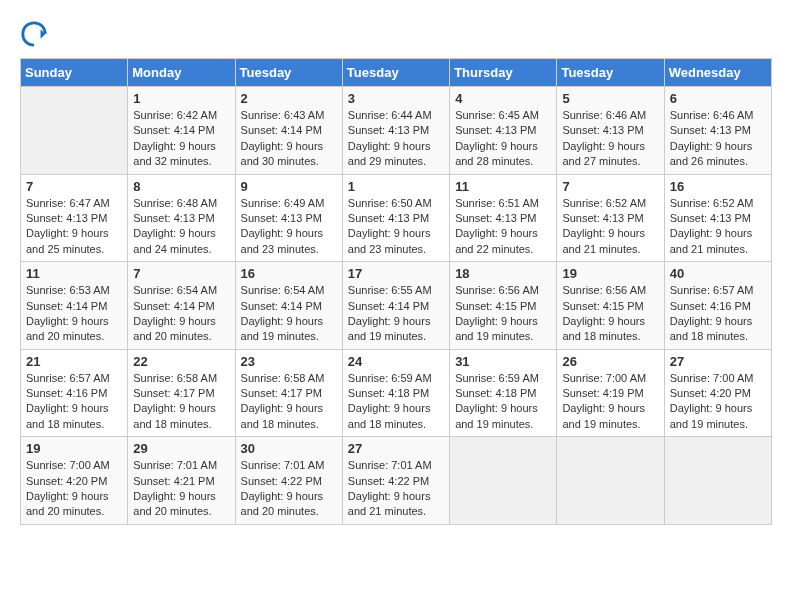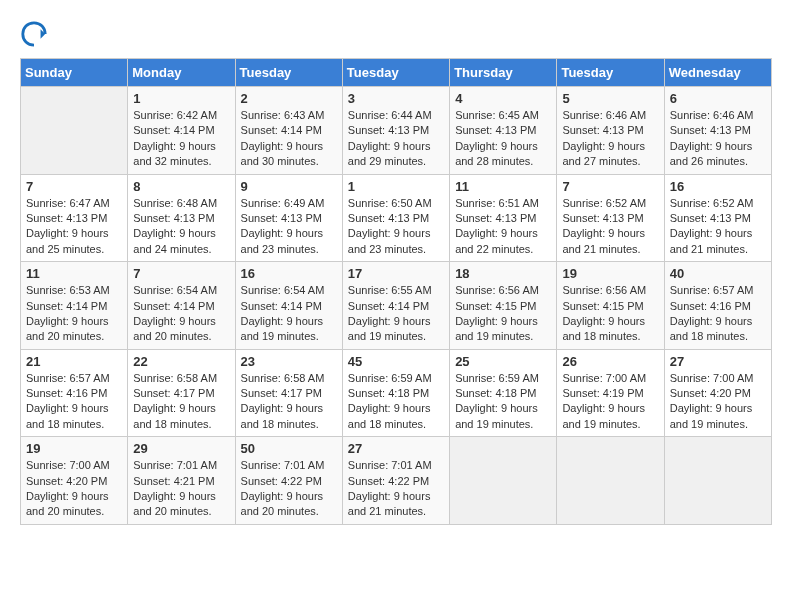--- a/index.html
+++ b/index.html
@@ -216,25 +216,25 @@
         </td>
         <td>
           <span class="day-num">22</span>
           <div class="day-info">Sunrise: 6:58 AM<br>Sunset: 4:17 PM<br>Daylight: 9 hours and 18 minutes.</div>
         </td>
         <td>
           <span class="day-num">23</span>
           <div class="day-info">Sunrise: 6:58 AM<br>Sunset: 4:17 PM<br>Daylight: 9 hours and 18 minutes.</div>
         </td>
         <td>
-          <span class="day-num">45</span>
+          <span class="day-num">24</span>
           <div class="day-info">Sunrise: 6:59 AM<br>Sunset: 4:18 PM<br>Daylight: 9 hours and 18 minutes.</div>
         </td>
         <td>
-          <span class="day-num">25</span>
+          <span class="day-num">31</span>
           <div class="day-info">Sunrise: 6:59 AM<br>Sunset: 4:18 PM<br>Daylight: 9 hours and 19 minutes.</div>
         </td>
         <td>
           <span class="day-num">26</span>
           <div class="day-info">Sunrise: 7:00 AM<br>Sunset: 4:19 PM<br>Daylight: 9 hours and 19 minutes.</div>
         </td>
         <td>
           <span class="day-num">27</span>
           <div class="day-info">Sunrise: 7:00 AM<br>Sunset: 4:20 PM<br>Daylight: 9 hours and 19 minutes.</div>
         </td>
@@ -242,21 +242,21 @@
       <tr>
         <td>
           <span class="day-num">19</span>
           <div class="day-info">Sunrise: 7:00 AM<br>Sunset: 4:20 PM<br>Daylight: 9 hours and 20 minutes.</div>
         </td>
         <td>
           <span class="day-num">29</span>
           <div class="day-info">Sunrise: 7:01 AM<br>Sunset: 4:21 PM<br>Daylight: 9 hours and 20 minutes.</div>
         </td>
         <td>
-          <span class="day-num">50</span>
+          <span class="day-num">30</span>
           <div class="day-info">Sunrise: 7:01 AM<br>Sunset: 4:22 PM<br>Daylight: 9 hours and 20 minutes.</div>
         </td>
         <td>
           <span class="day-num">27</span>
           <div class="day-info">Sunrise: 7:01 AM<br>Sunset: 4:22 PM<br>Daylight: 9 hours and 21 minutes.</div>
         </td>
         <td class="empty-cell"></td>
         <td class="empty-cell"></td>
         <td class="empty-cell"></td>
       </tr>

